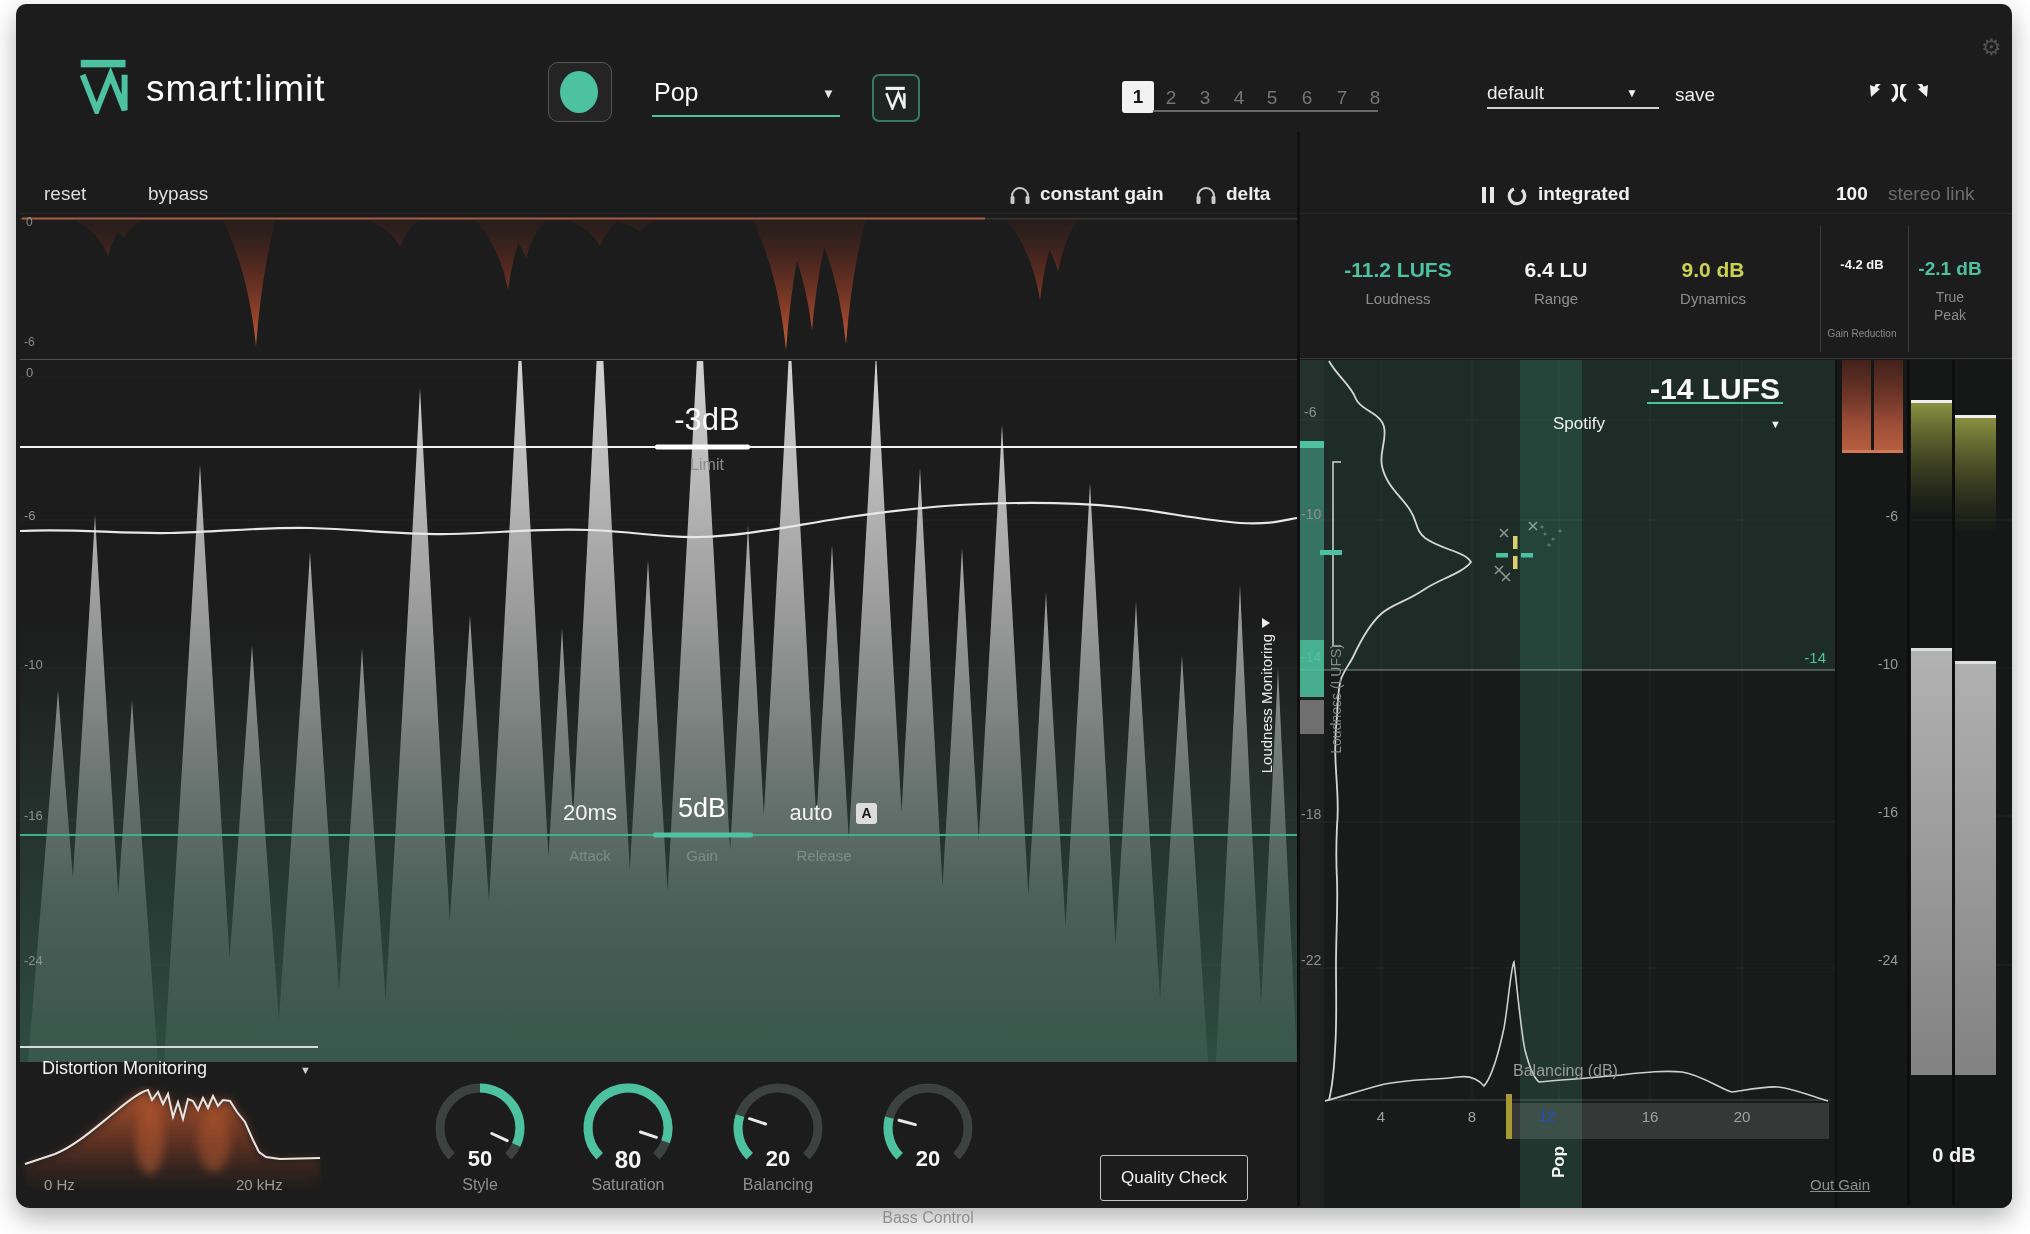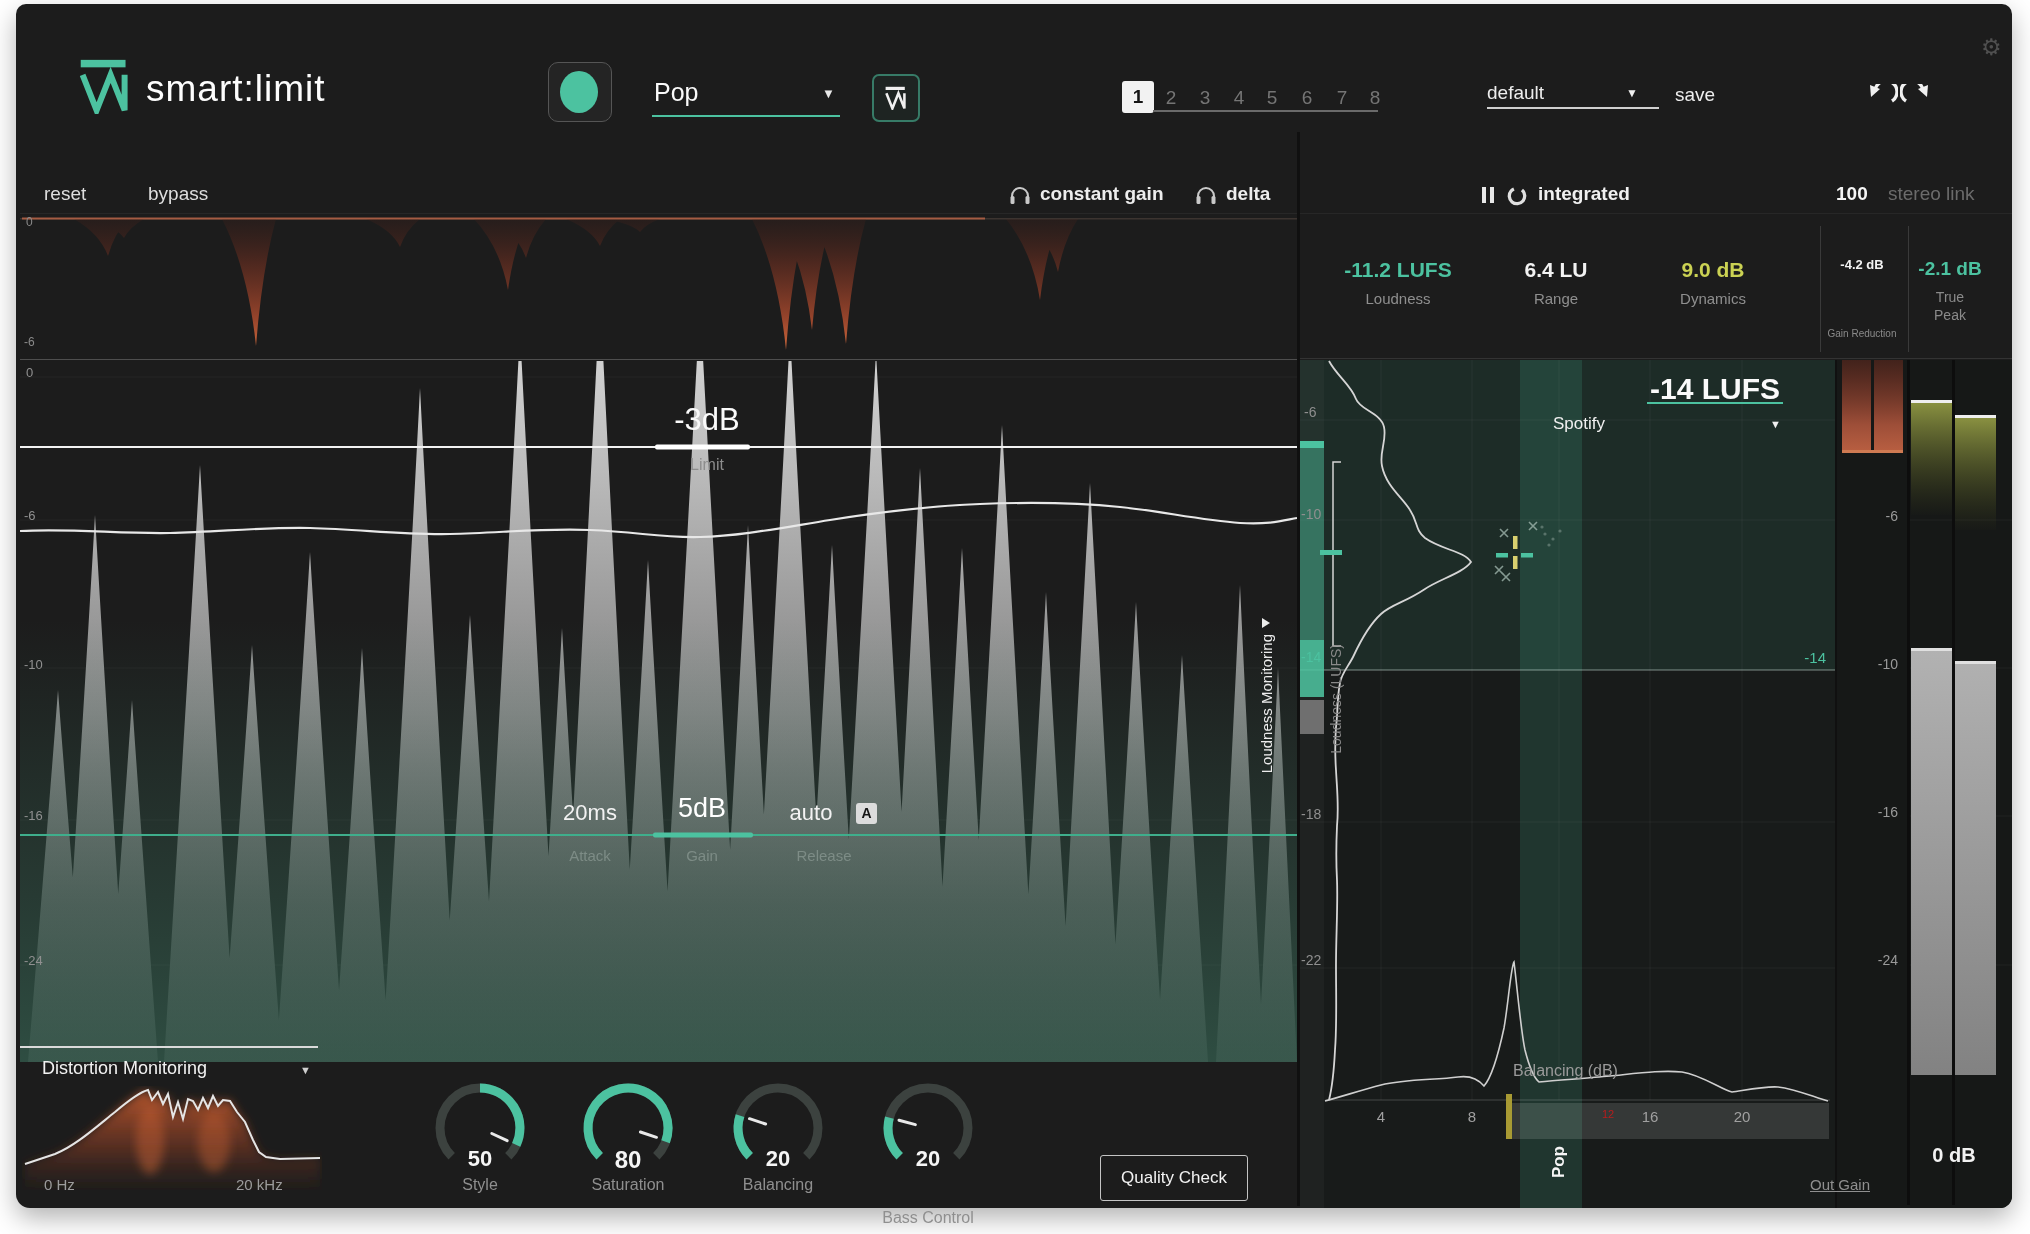--- a/index.html
+++ b/index.html
@@ -384,21 +384,21 @@
 
   <div class="t c" style="left:1647px;top:372px;width:136px;font-size:30px;font-weight:600;color:#fafafa;">-14 LUFS</div>
   <div class="abs" style="left:1647px;top:402px;width:136px;height:2px;background:#4cc2a0;"></div>
   <div class="t" style="left:1553px;top:414px;font-size:17px;color:#f0f0f0;">Spotify</div>
   <div class="t" style="left:1770px;top:418px;font-size:11px;color:#f0f0f0;">▼</div>
 
   <div class="t vert" style="left:1328px;top:644px;font-size:14px;color:#8a8a8a;">Loudness (LUFS)</div>
   <div class="t" style="left:1513px;top:1062px;font-size:16px;color:#9a9a9a;">Balancing (dB)</div>
   <div class="t c" style="left:1366px;top:1108px;width:30px;font-size:15px;color:#a0a0a0;">4</div>
   <div class="t c" style="left:1457px;top:1108px;width:30px;font-size:15px;color:#a0a0a0;">8</div>
-  <div class="t c" style="left:1593px;top:1108px;width:30px;font-size:11px;color:#b91c1c;">12</div>
+  <div class="t c" style="left:1532px;top:1108px;width:30px;font-size:14px;color:#1d4ed8;">12</div>
   <div class="t c" style="left:1635px;top:1108px;width:30px;font-size:15px;color:#a0a0a0;">16</div>
   <div class="t c" style="left:1727px;top:1108px;width:30px;font-size:15px;color:#a0a0a0;">20</div>
   <div class="t vert" style="left:1549px;top:1146px;font-size:17px;font-weight:700;color:#f5f5f5;">Pop</div>
 
   <div class="t r" style="left:1860px;top:508px;width:38px;font-size:14px;color:#9a9a9a;">-6</div>
   <div class="t r" style="left:1860px;top:656px;width:38px;font-size:14px;color:#9a9a9a;">-10</div>
   <div class="t r" style="left:1860px;top:804px;width:38px;font-size:14px;color:#9a9a9a;">-16</div>
   <div class="t r" style="left:1860px;top:952px;width:38px;font-size:14px;color:#9a9a9a;">-24</div>
   <div class="t c" style="left:1904px;top:1144px;width:100px;font-size:20px;font-weight:600;color:#f2f2f2;">0 dB</div>
   <div class="t c" style="left:1790px;top:1176px;width:100px;font-size:15px;color:#8f8f8f;text-decoration:underline;">Out Gain</div>

